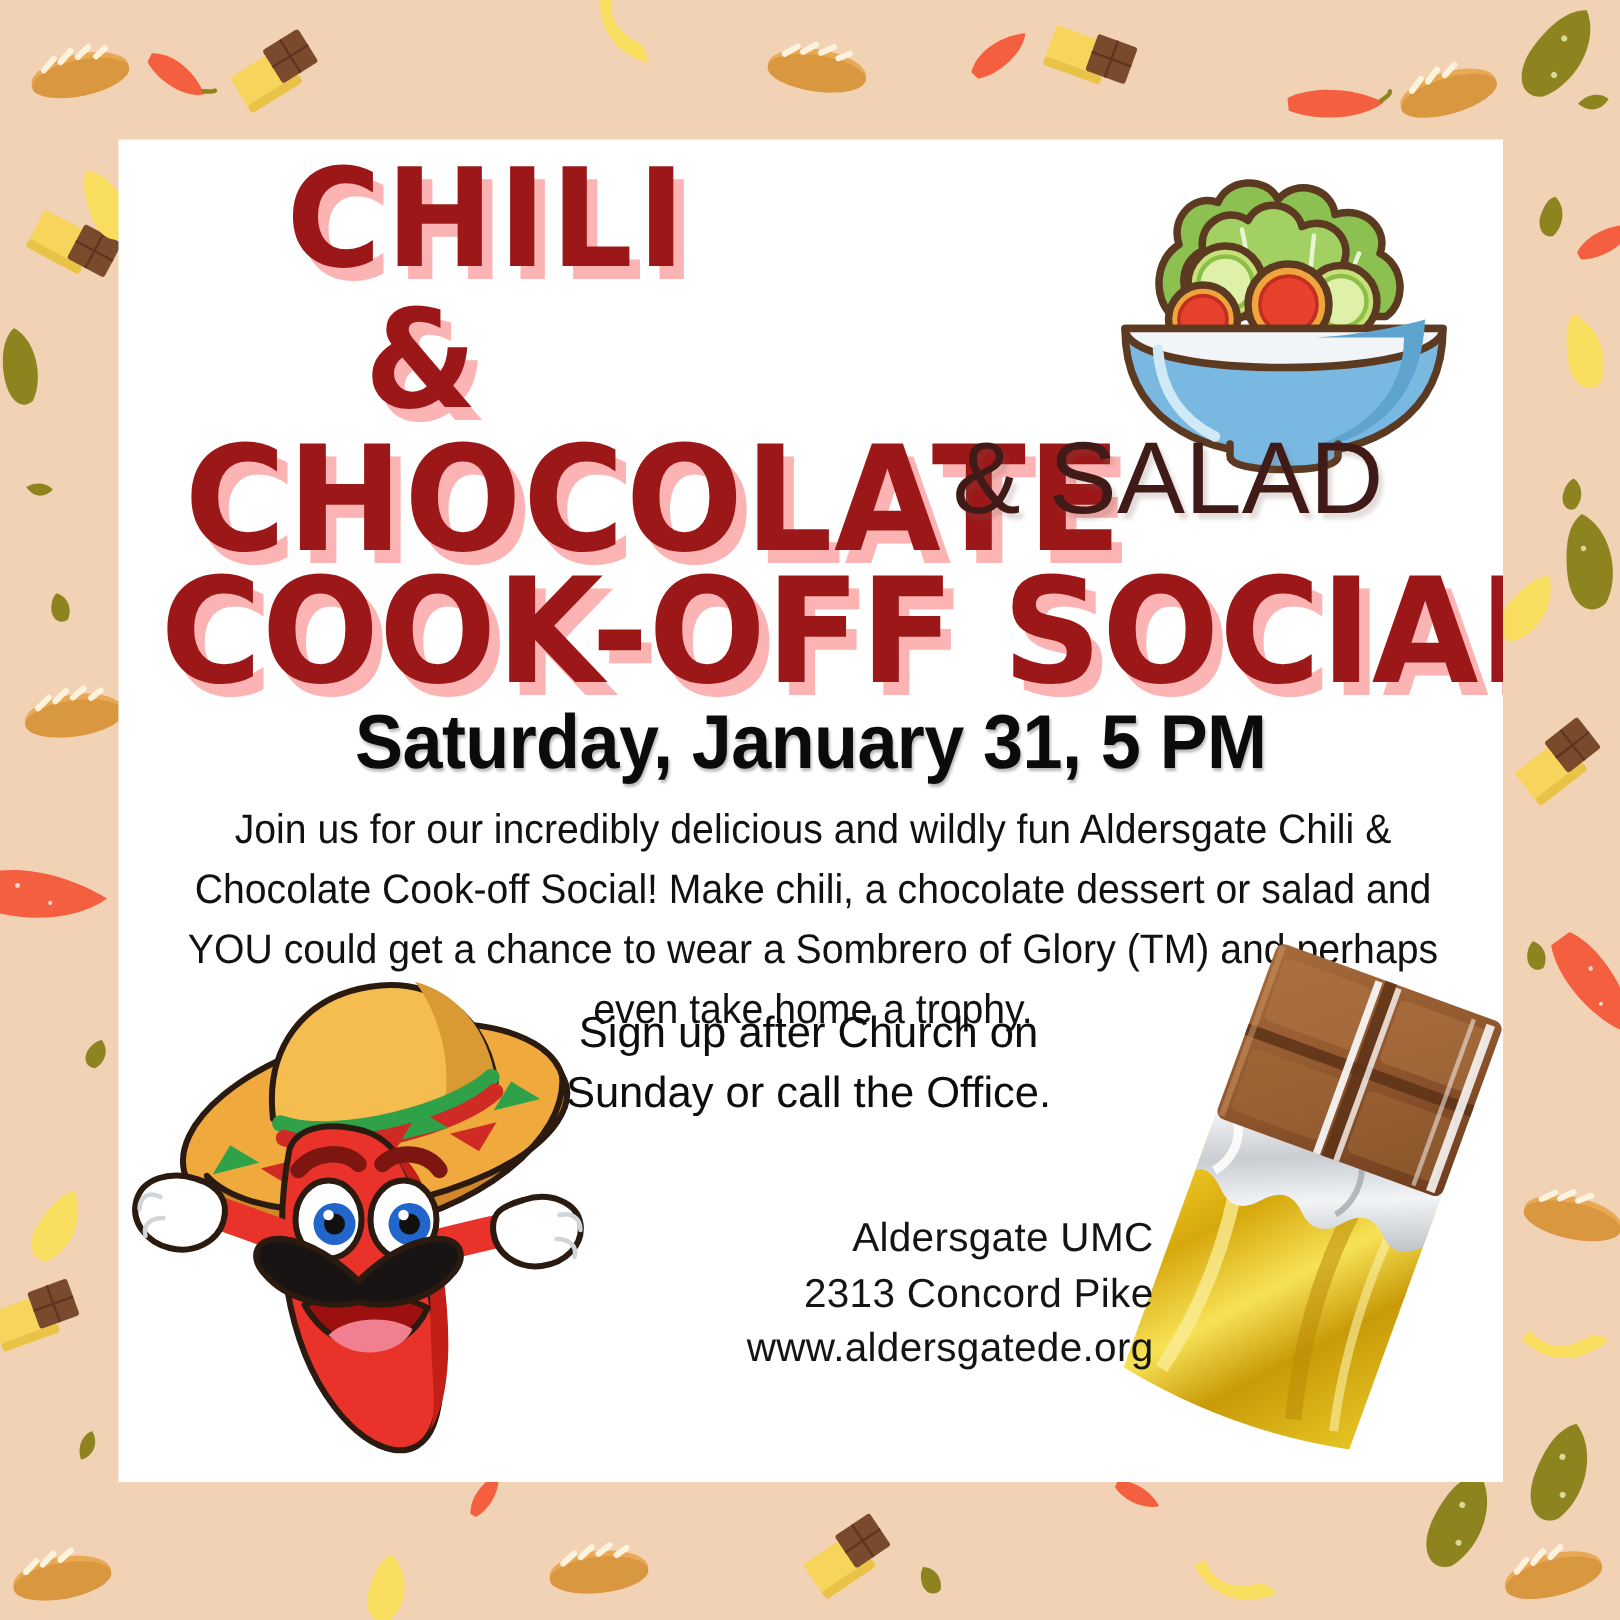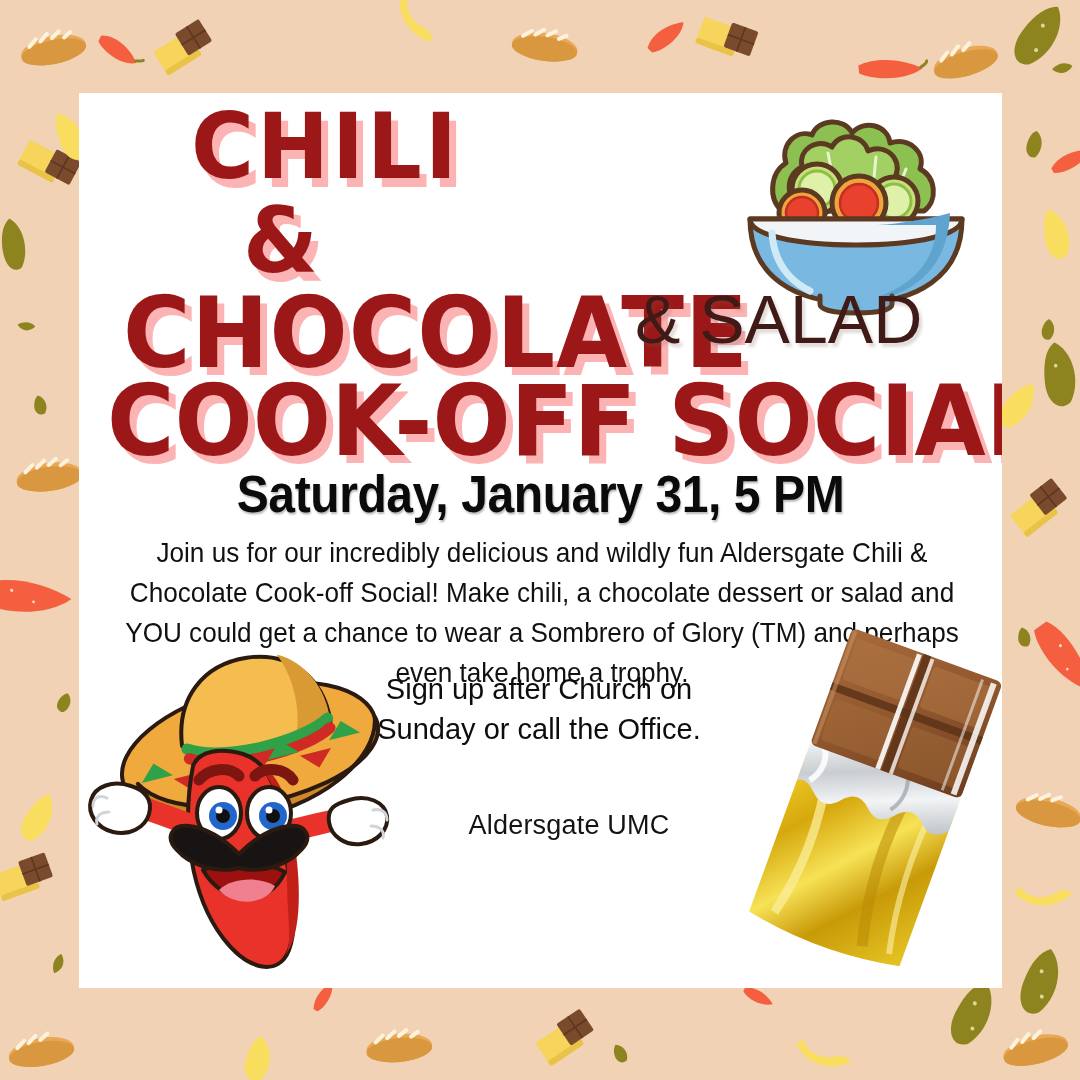--- a/index.html
+++ b/index.html
@@ -129,21 +129,21 @@
     top: 714px;
     width: 400px;
     text-align: center;
     font-family: "Liberation Sans", sans-serif;
     font-weight: 400;
     font-size: 27px;
     line-height: 36.5px;
     color: #141414;
     letter-spacing: 0.2px;
   }
-  #address .ln { display: block; }
+  #address .ln { display: block; text-align: right; }
 
   
   #salad-bowl { position: absolute; left: 645px; top: -2px; width: 265px; height: 215px; }
   #chili-mascot { position: absolute; left: -6px; top: 545px; width: 340px; height: 350px; }
   #choc-bar { position: absolute; left: 675px; top: 540px; width: 270px; height: 345px; }
   #salad-bowl svg, #chili-mascot svg, #choc-bar svg { display: block; width: 100%; height: 100%; overflow: visible; }
 </style>
 </head>
 <body>
 
@@ -654,16 +654,18 @@
           <path d="M126 20 L126 142" stroke="#ffffff" stroke-width="4" opacity="0.75"></path>
           <path d="M192 22 L192 140" stroke="#ffffff" stroke-width="6" opacity="0.85"></path>
           <path d="M180 22 L180 140" stroke="#ffffff" stroke-width="3" opacity="0.5"></path>
           <path d="M44 20 L44 140" stroke="#c99360" stroke-width="4" opacity="0.55"></path>
         </g>
       </svg>
     </div>
 
     <div id="address">
       <span class="ln">Aldersgate UMC</span>
+      <span class="ln">2313 Concord Pike</span>
+      <span class="ln">www.aldersgatede.org</span>
     </div>
 
   </div>
 </div>
 
 </body></html>

